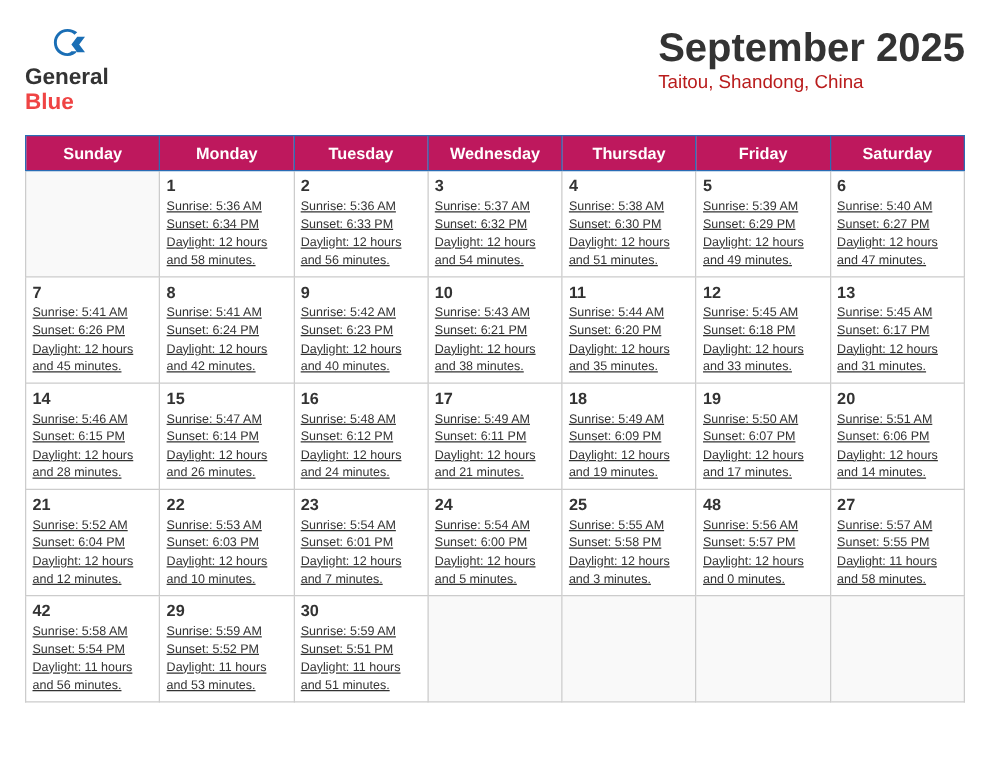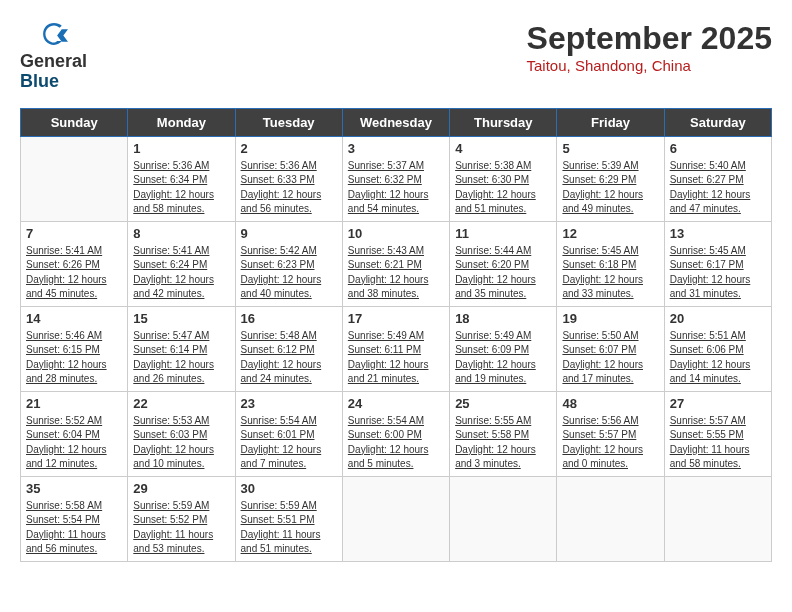--- a/index.html
+++ b/index.html
@@ -21,21 +21,21 @@
       align-items: center;
       gap: 4px;
       flex-direction: column;
     }
     .logo-text {
       font-size: 18px;
       font-weight: bold;
       line-height: 1.1;
     }
     .logo-general { color: #333; }
-    .logo-blue { color: #0c4a6e; }
+    .logo-blue { color: #ef4444; }
     .logo-icon {
       width: 28px;
       height: 28px;
     }
     .title-block {
       text-align: left;
     }
     .month-title {
       font-size: 32px;
       font-weight: bold;
@@ -44,21 +44,21 @@
     .location {
       font-size: 15px;
       color: #b91c1c;
     }
     .calendar {
       width: 100%;
       border-collapse: collapse;
       border: 1px solid #ccc;
     }
     .calendar th {
-      background: #404040;
+      background: #be185d;
       color: #fff;
       font-size: 13px;
       font-weight: bold;
       padding: 6px 4px;
       text-align: center;
       border: 1px solid #2a6db5;
     }
     .calendar td {
       vertical-align: top;
       border: 1px solid #ccc;
@@ -230,21 +230,21 @@
           <div class="day-number">48</div>
           <div class="day-info">Sunrise: 5:56 AM<br>Sunset: 5:57 PM<br>Daylight: 12 hours<br>and 0 minutes.</div>
         </td>
         <td>
           <div class="day-number">27</div>
           <div class="day-info">Sunrise: 5:57 AM<br>Sunset: 5:55 PM<br>Daylight: 11 hours<br>and 58 minutes.</div>
         </td>
       </tr>
       <tr>
         <td>
-          <div class="day-number">35</div>
+          <div class="day-number">42</div>
           <div class="day-info">Sunrise: 5:58 AM<br>Sunset: 5:54 PM<br>Daylight: 11 hours<br>and 56 minutes.</div>
         </td>
         <td>
           <div class="day-number">29</div>
           <div class="day-info">Sunrise: 5:59 AM<br>Sunset: 5:52 PM<br>Daylight: 11 hours<br>and 53 minutes.</div>
         </td>
         <td>
           <div class="day-number">30</div>
           <div class="day-info">Sunrise: 5:59 AM<br>Sunset: 5:51 PM<br>Daylight: 11 hours<br>and 51 minutes.</div>
         </td>

